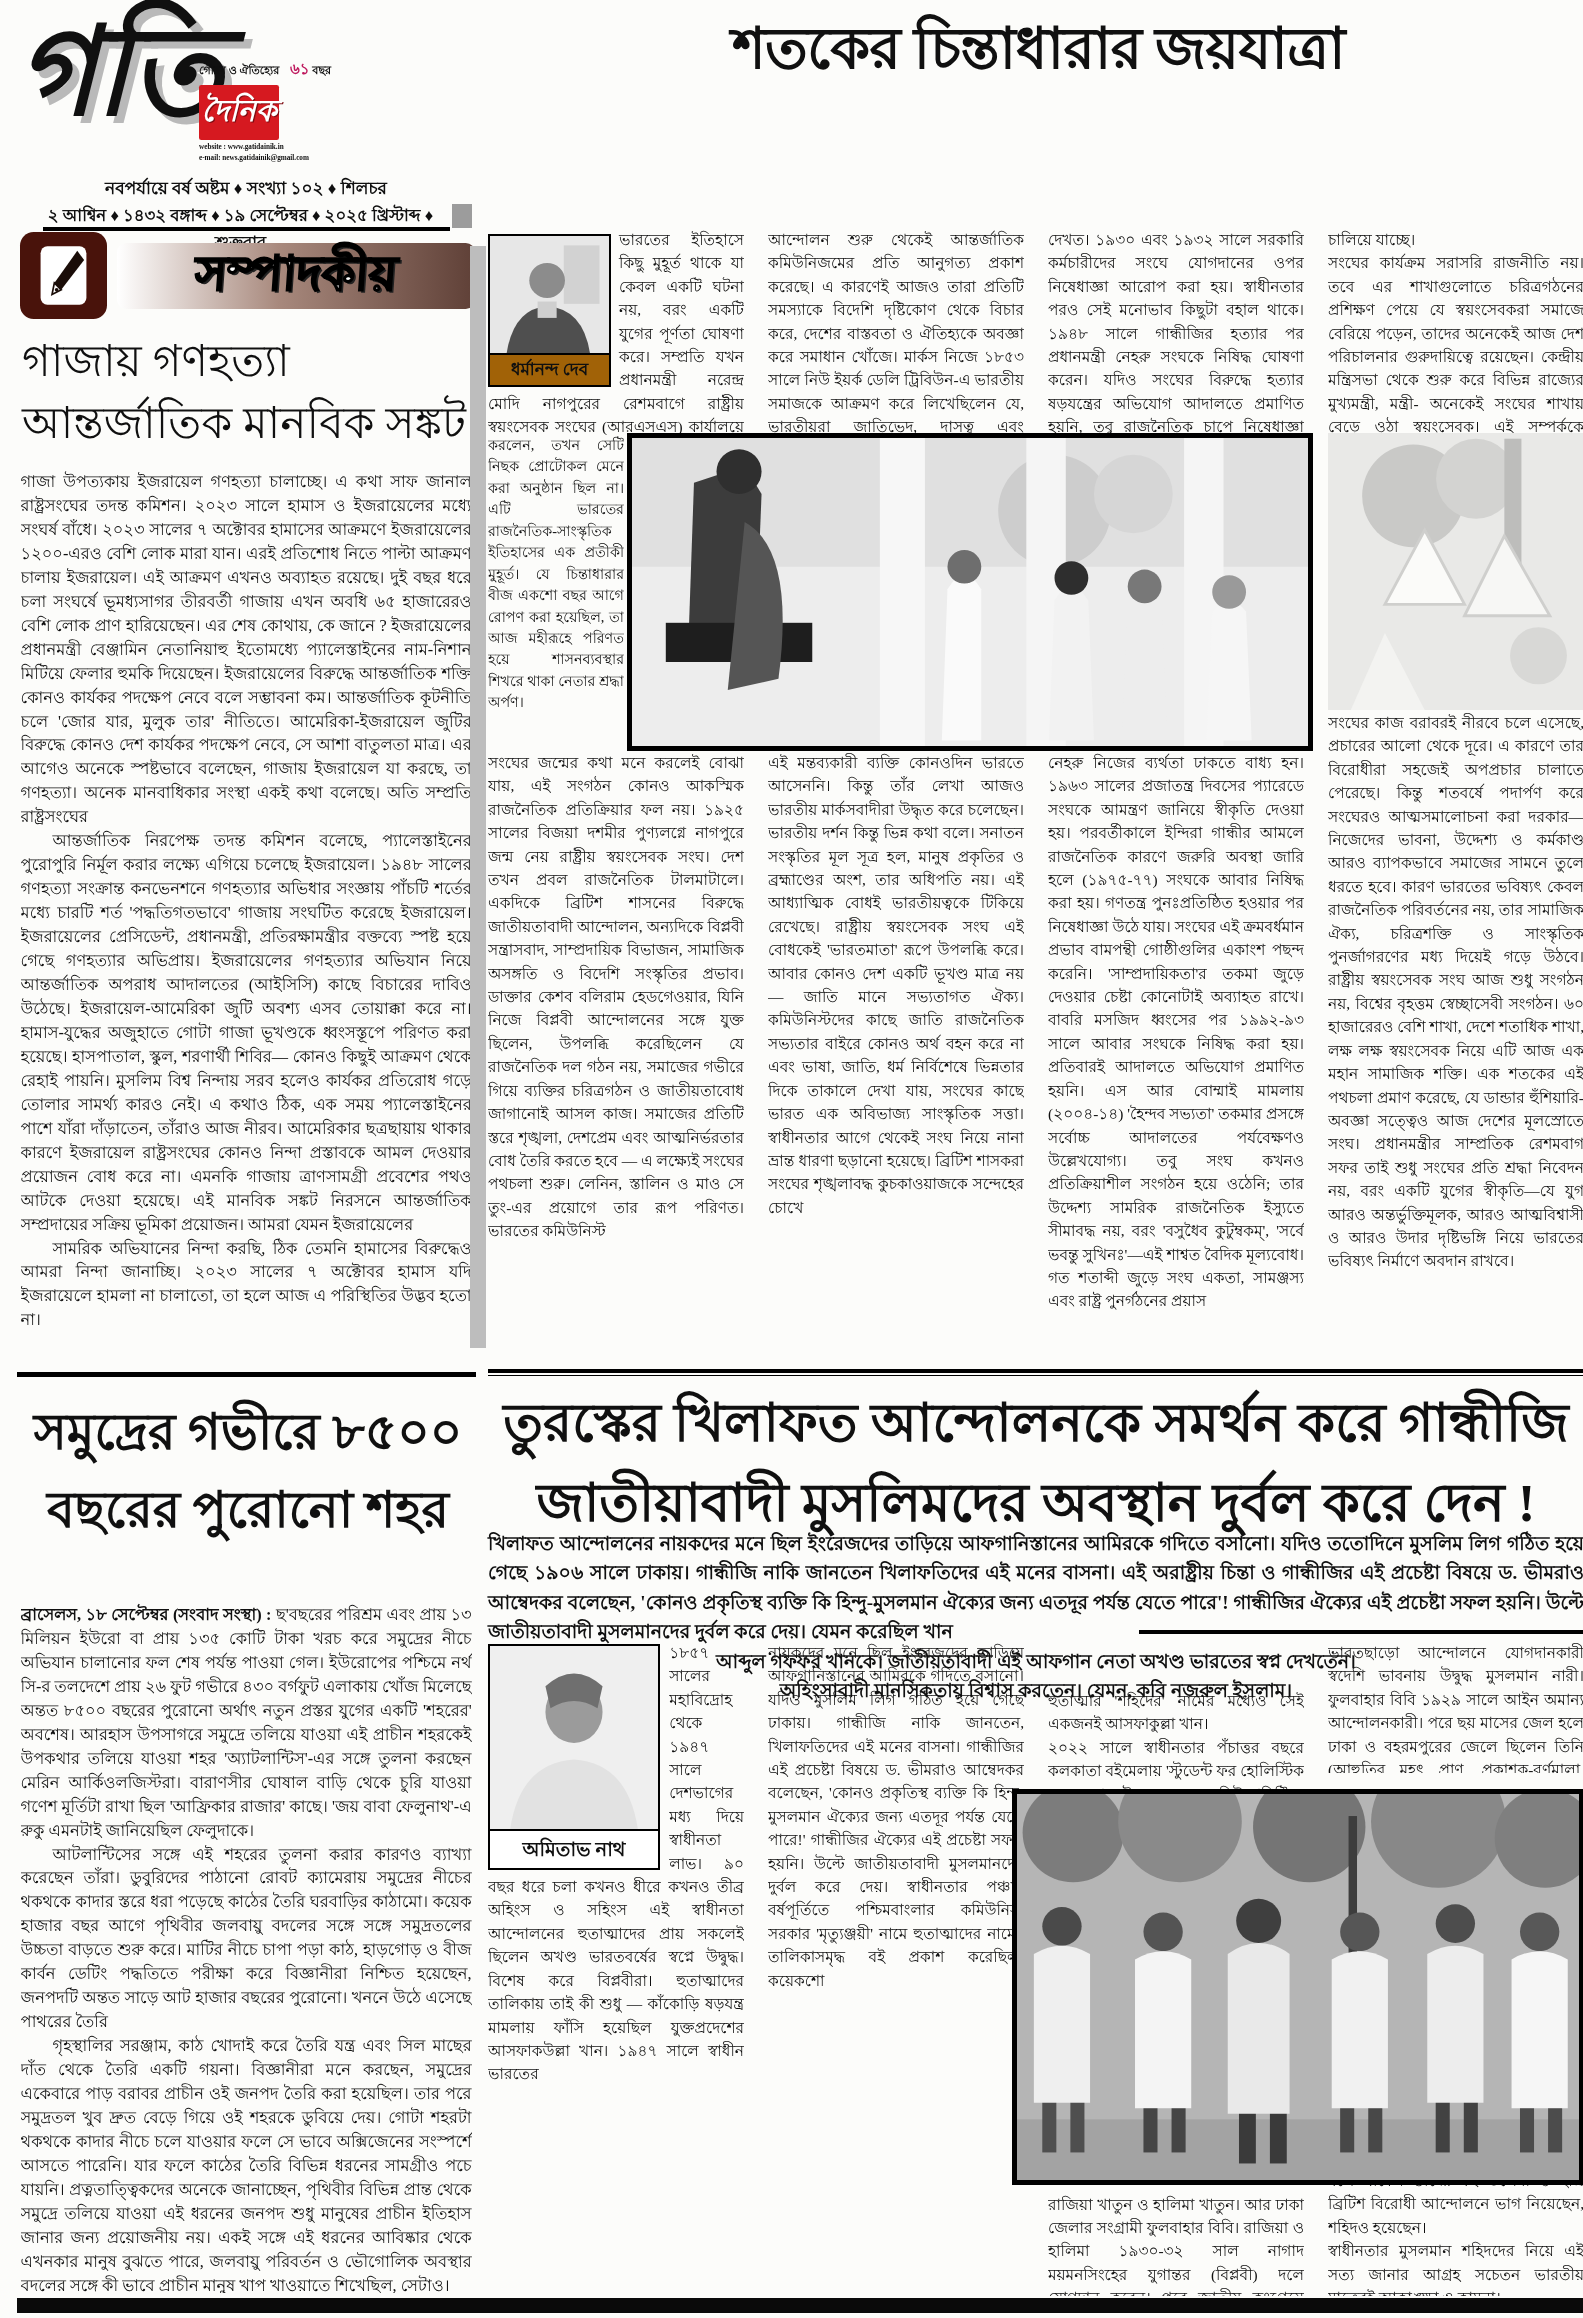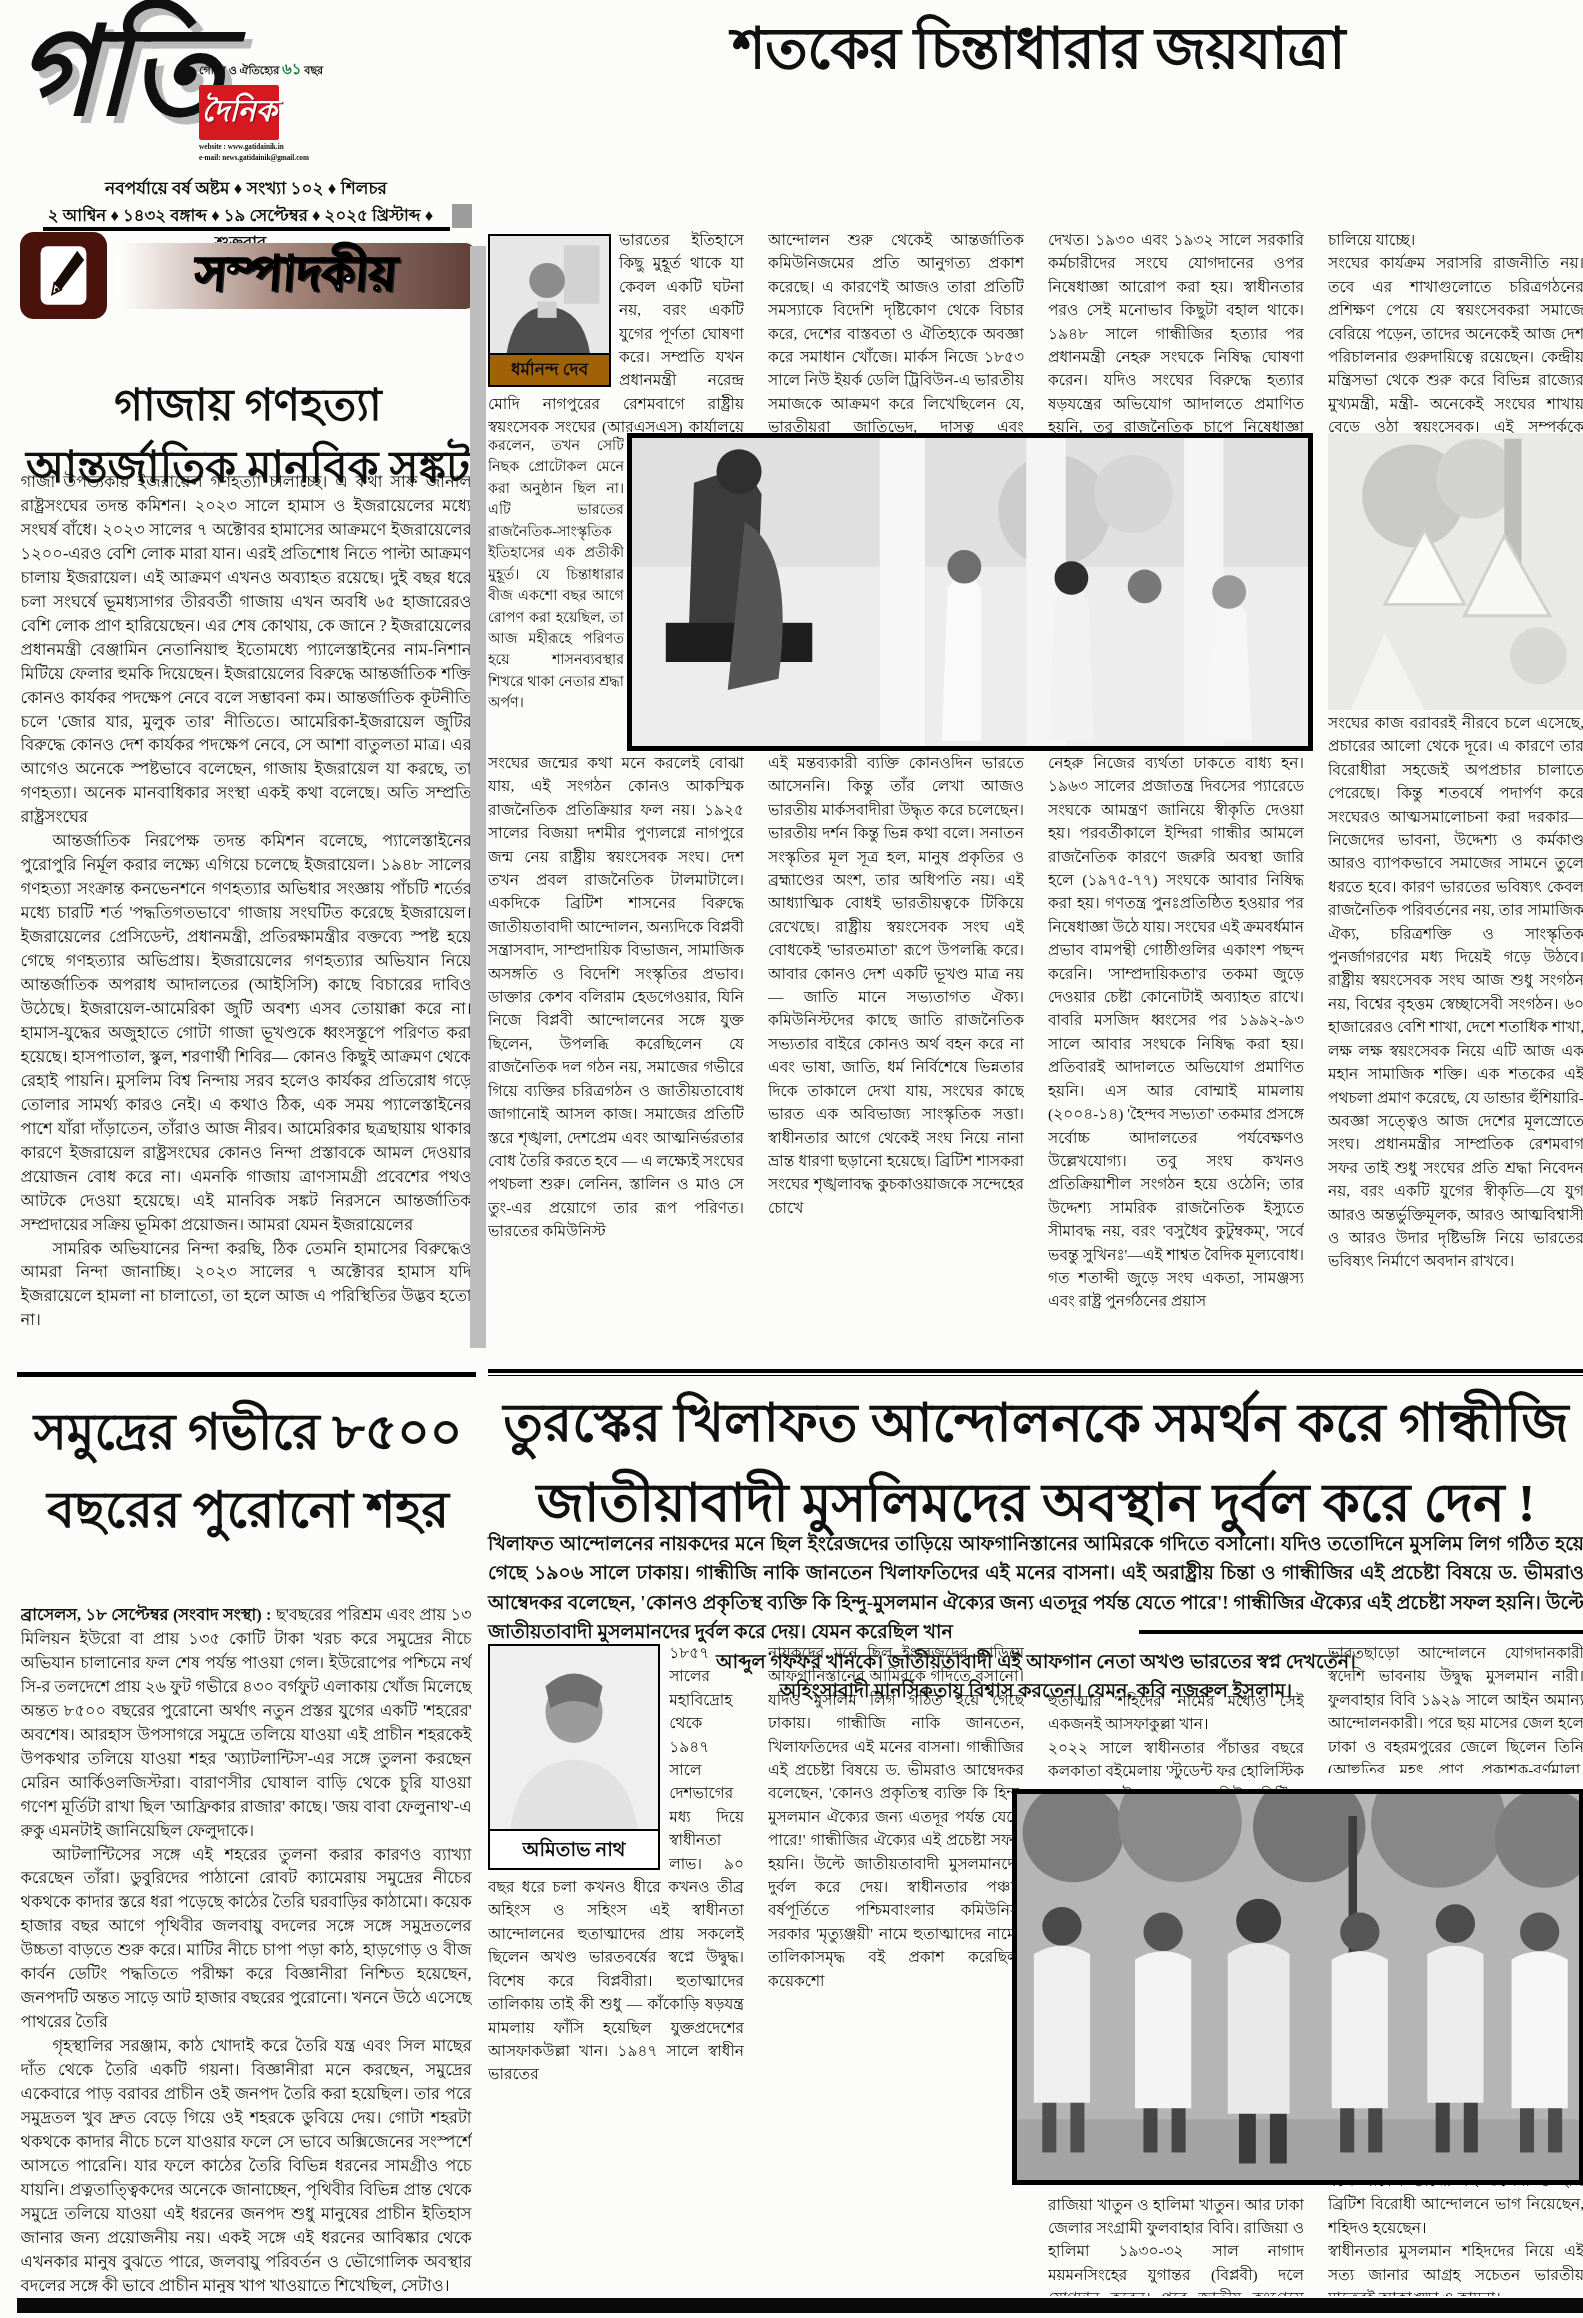--- a/index.html
+++ b/index.html
@@ -5,21 +5,21 @@
   html,body{margin:0;padding:0;background:#888;}
   #page{position:relative;width:1583px;height:2319px;background:#fcfcfa;overflow:hidden;
         font-family:"Liberation Serif","DejaVu Serif",serif;color:#101010;}
   [data-name]{box-sizing:border-box;}
 
   
   .logo{position:absolute;left:16px;top:8px;width:189px;font-size:123px;font-weight:bold;
         line-height:1.05;text-shadow:6.9px 6.9px 0 #b9b9b9;letter-spacing:-2.3px;font-style:italic;}
   .mast-right{position:absolute;left:199px;top:57px;width:86px;}
   .tagline{font-size:11px;font-weight:bold;white-space:nowrap;}
-  .tagline .num{color:#15803d;font-size:15px;}
+  .tagline .num{color:#be185d;font-size:15px;margin-left:8px;}
   .daily-box{margin-top:3.4px;width:80px;height:55px;background:#d61920;border-radius:2.3px;
              display:flex;align-items:center;justify-content:center;}
   .daily-box span{color:#fff;font-size:30px;font-weight:bold;font-style:italic;
                   text-shadow:1.1px 1.1px 0 #7e0d12;}
   .contact{font-size:7.2px;font-weight:bold;margin-top:2.9px;white-space:nowrap;}
   .info1{position:absolute;left:43px;top:175px;width:406px;text-align:center;
          font-size:17px;font-weight:bold;}
   .info2{position:absolute;left:23px;top:203px;width:435px;text-align:center;
          font-size:16.6px;font-weight:bold;}
   .mast-rule{position:absolute;left:43px;top:227px;width:407px;height:4px;background:#000;}
@@ -60,22 +60,22 @@
   .photo-svg{width:100%;height:100%;display:block;}
 
   
   .ed-icon{position:absolute;left:19.5px;top:232px;width:87px;height:87px;background:#49130b;
            border-radius:13.7px;display:flex;align-items:center;justify-content:center;}
   .ed-banner{position:absolute;left:117px;top:243px;width:358px;height:66px;border-radius:9.2px;
              background:linear-gradient(90deg,#ffffff 0%,#a8897d 45%,#5f4037 100%);
              display:flex;align-items:center;justify-content:center;}
   .ed-banner span{font-size:48px;font-weight:bold;color:#fff;-webkit-text-stroke:1.7px #000;
                   text-shadow:2.3px 2.3px 0 #222;transform:skewX(-4deg);}
-  .ed-headline{position:absolute;left:22px;top:331px;width:452px;text-align:center;
-               font-weight:bold;font-size:44px;line-height:1.42;margin-top:44px;}
+  .ed-headline{position:absolute;left:22px;top:331px;width:452px;
+               font-weight:normal;font-size:44px;line-height:1.42;}
   .ed-body{position:absolute;left:20.6px;top:470px;width:451px;height:897px;overflow:hidden;
            font-size:16.3px;line-height:1.47;text-align:justify;}
   .ed-body p{margin:0 0 0 0;}
   .ed-body p + p{text-indent:32px;}
   .ed-shadow{position:absolute;left:470px;top:246px;width:16px;height:1102px;background:#bdbdbd;}
   .left-divider{position:absolute;left:17px;top:1372px;width:459px;height:5.1px;background:#000;}
 
   
   .sea-headline{position:absolute;left:22px;top:1394px;width:452px;text-align:center;
                 font-weight:bold;font-size:50px;line-height:1.55;}

